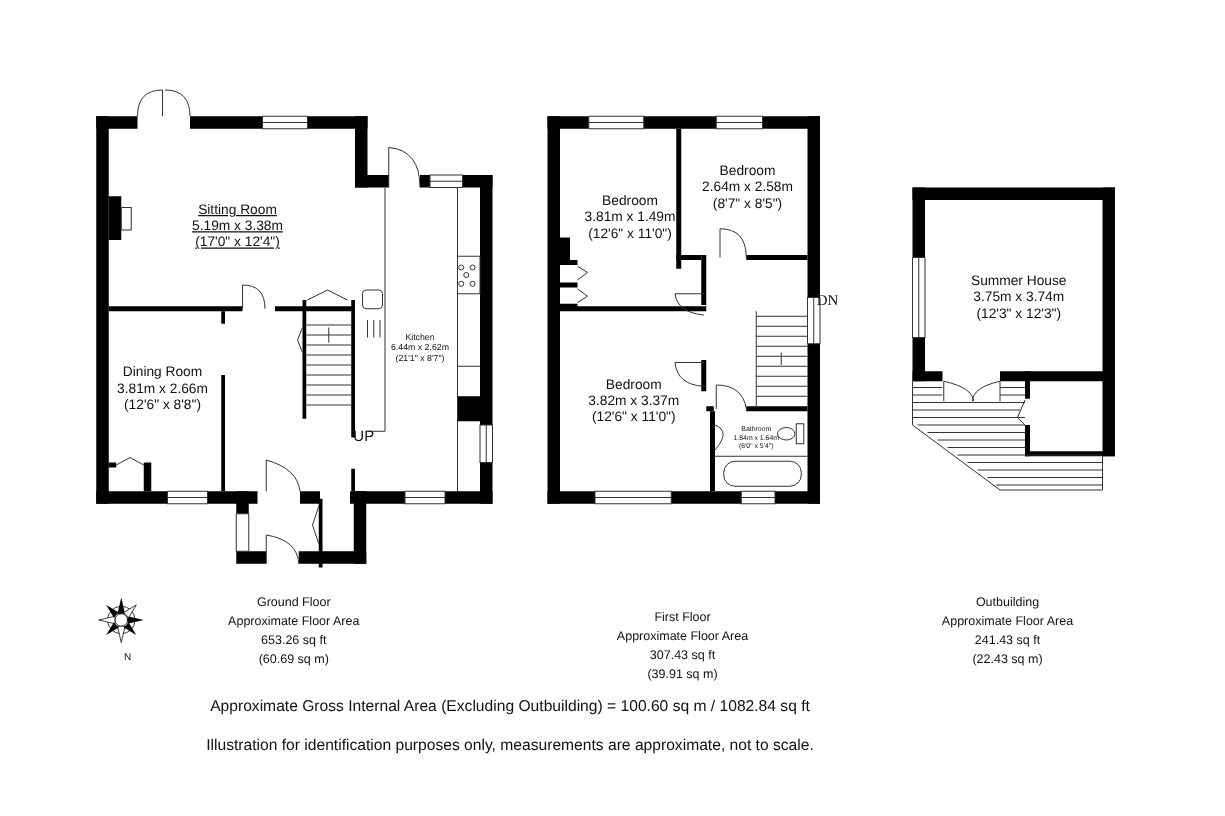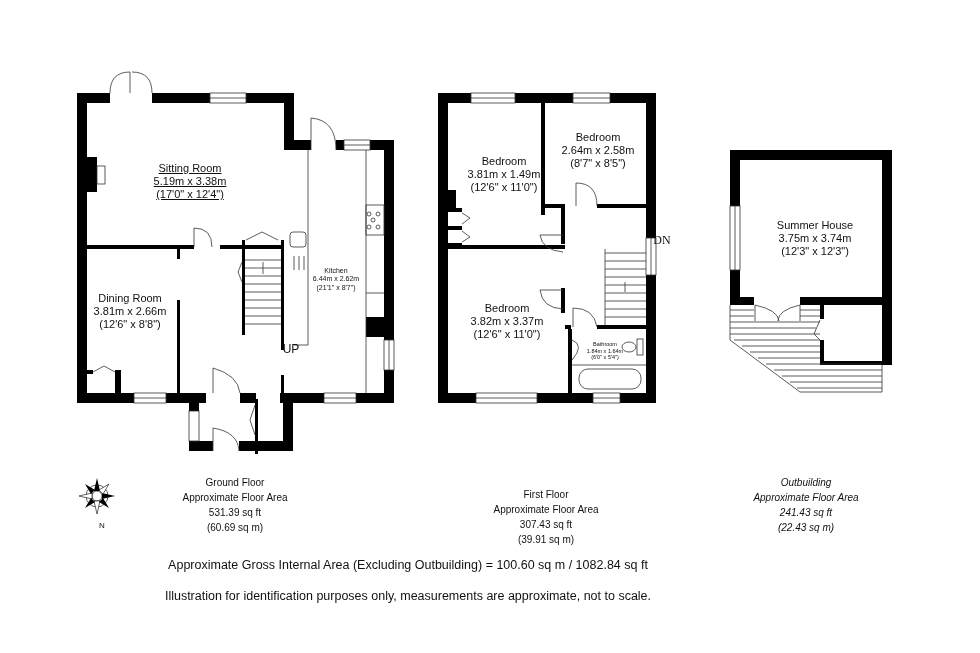--- a/index.html
+++ b/index.html
@@ -280,30 +280,30 @@
 
 <div class="lbl room" style="left:815px;top:219px;">
   <div>Summer House</div>
   <div>3.75m x 3.74m</div>
   <div>(12'3" x 12'3")</div>
 </div>
 
 <div class="lbl floor" style="left:235px;top:475px;">
   <div>Ground Floor</div>
   <div>Approximate Floor Area</div>
-  <div>531.39 sq ft</div>
+  <div>653.26 sq ft</div>
   <div>(60.69 sq m)</div>
 </div>
 <div class="lbl floor" style="left:546px;top:475px;margin-top:12px;">
   <div>First Floor</div>
   <div>Approximate Floor Area</div>
   <div>307.43 sq ft</div>
   <div>(39.91 sq m)</div>
 </div>
-<div class="lbl floor" style="left:806px;top:475px;font-style:italic;">
+<div class="lbl floor" style="left:806px;top:475px;">
   <div>Outbuilding</div>
   <div>Approximate Floor Area</div>
   <div>241.43 sq ft</div>
   <div>(22.43 sq m)</div>
 </div>
 
 <div class="lbl" style="left:102px;top:521px;font-size:8px;">N</div>
 
 <div class="foot" style="top:557px;">Approximate Gross Internal Area (Excluding Outbuilding) = 100.60 sq m / 1082.84 sq ft</div>
 <div class="foot" style="top:588px;">Illustration for identification purposes only, measurements are approximate, not to scale.</div>

